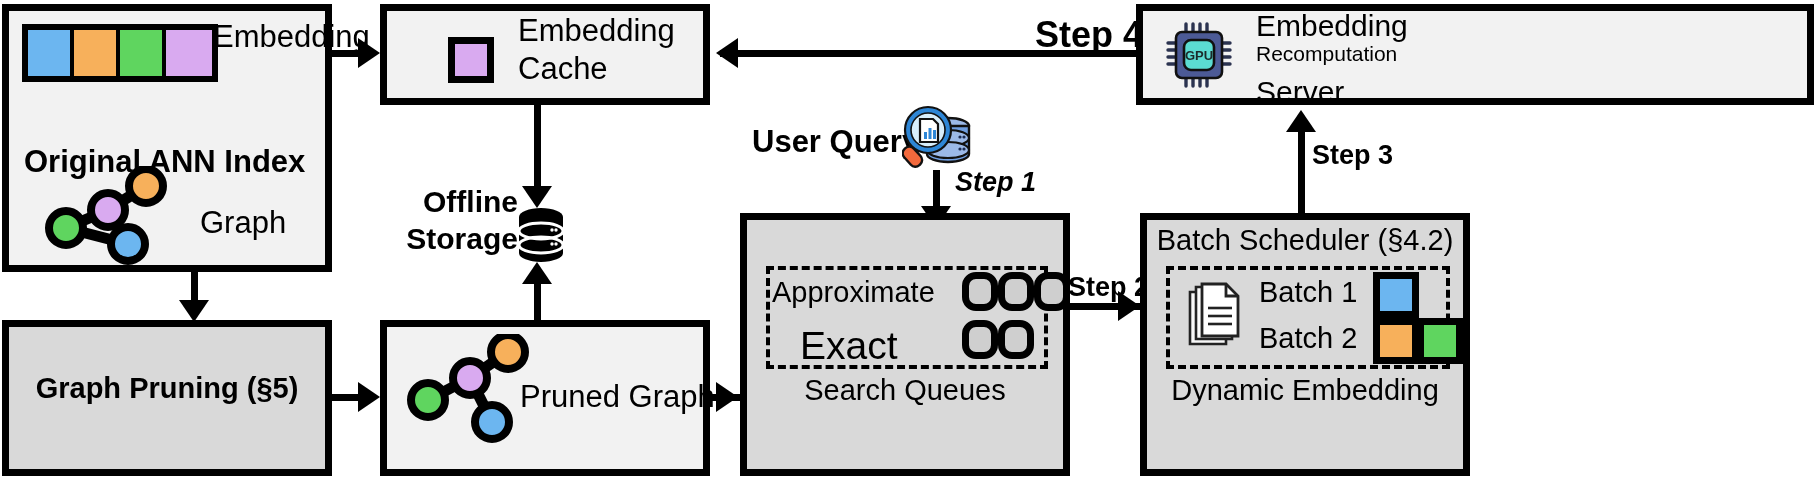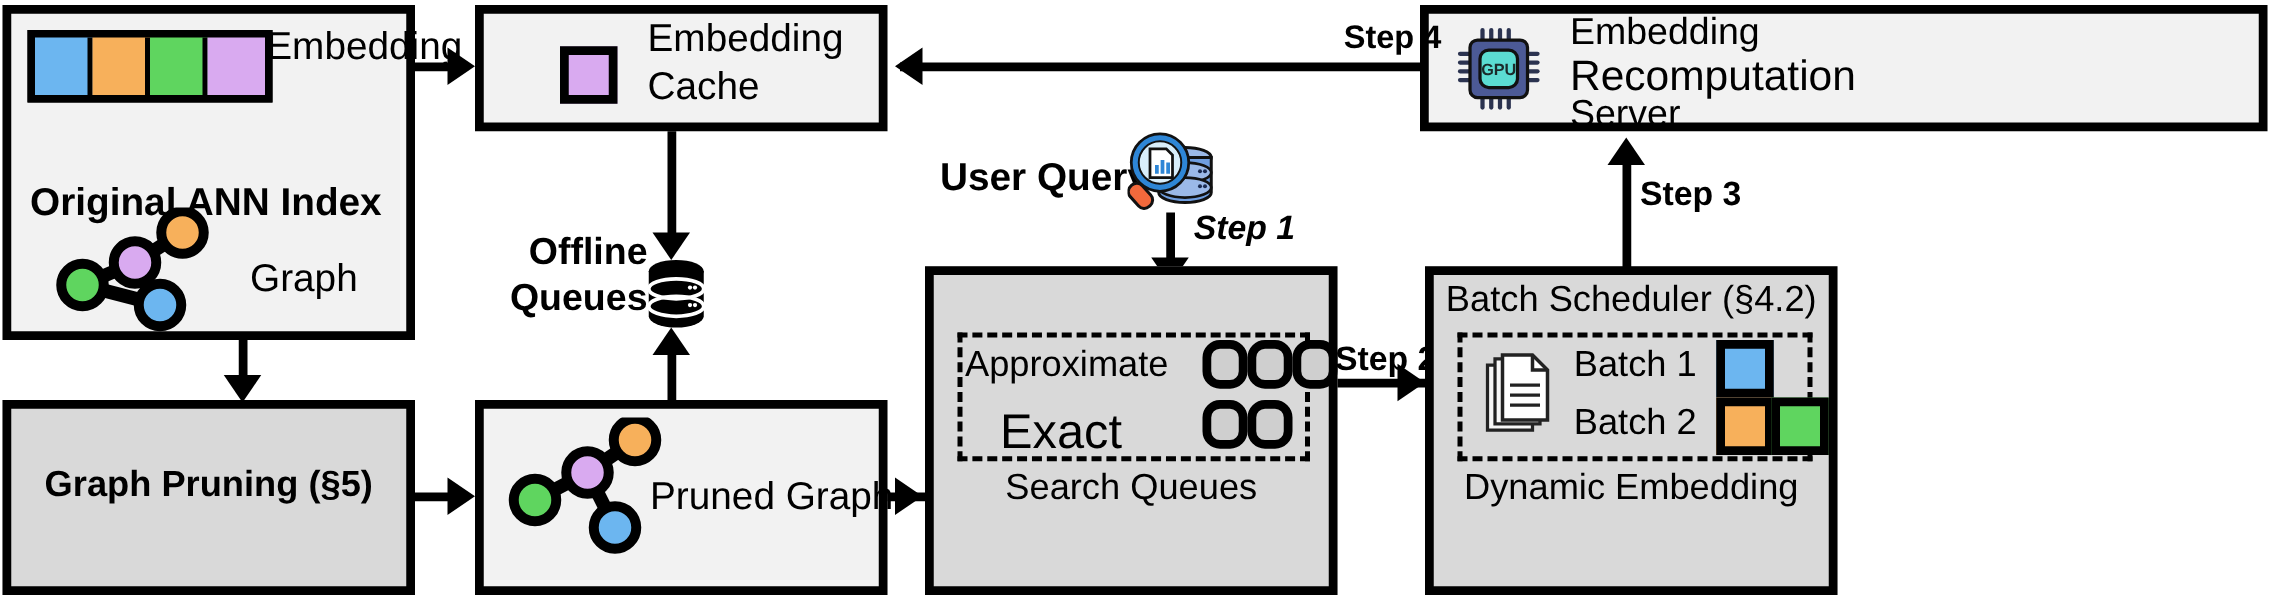--- a/index.html
+++ b/index.html
@@ -88,21 +88,21 @@
 
   <div class="box" style="left:380px;top:4px;width:330px;height:101px;"></div>
   <div class="sq" style="left:448px;top:37px;width:46px;height:46px;background:#d9aaf0;"></div>
   <div class="lbl" style="left:518px;top:14px;font-size:31px;">Embedding</div>
   <div class="lbl" style="left:518px;top:52px;font-size:31px;">Cache</div>
 
   <div class="ln vline" style="left:534px;top:105px;height:89px;"></div>
   <div class="ah-d" style="left:522px;top:186px;"></div>
 
   <div class="lbl bold" style="left:420px;top:185px;width:98px;text-align:right;font-size:30px;">Offline</div>
-  <div class="lbl bold" style="left:390px;top:222px;width:128px;text-align:right;font-size:30px;">Queues</div>
+  <div class="lbl bold" style="left:390px;top:222px;width:128px;text-align:right;font-size:30px;">Storage</div>
 
   <svg class="dbicon" style="left:516px;top:206px;" width="50" height="58" viewBox="0 0 50 58">
     <ellipse cx="25" cy="11" rx="22" ry="9" fill="#000"></ellipse>
     <path d="M3 11 L3 47 A22 9 0 0 0 47 47 L47 11 Z" fill="#000"></path>
     <ellipse cx="25" cy="25" rx="22" ry="8" fill="none" stroke="#fff" stroke-width="3"></ellipse>
     <ellipse cx="25" cy="39" rx="22" ry="8" fill="none" stroke="#fff" stroke-width="3"></ellipse>
     <circle cx="36" cy="24" r="1.7" fill="#fff"></circle>
       <circle cx="40" cy="24" r="1.7" fill="#fff"></circle>
     <circle cx="36" cy="38" r="1.7" fill="#fff"></circle>
       <circle cx="40" cy="38" r="1.7" fill="#fff"></circle>
@@ -222,20 +222,20 @@
         <line x1="55" y1="28" x2="64" y2="28"></line>
       <line x1="55" y1="35" x2="64" y2="35"></line>
         <line x1="55" y1="42" x2="64" y2="42"></line>
     </g>
     <rect x="10" y="10" width="46" height="46" rx="6" fill="#4c5a96" stroke="#111" stroke-width="2.6"></rect>
     <rect x="18" y="18" width="30" height="30" rx="7" fill="#5bdcd2" stroke="#111" stroke-width="2.6"></rect>
     <text x="33" y="38" font-family="'Liberation Sans',sans-serif" font-size="13" font-weight="bold" fill="#1b2b2b" text-anchor="middle">GPU</text>
   </svg>
 
   <div class="lbl" style="left:1256px;top:9px;font-size:30px;">Embedding</div>
-  <div class="lbl" style="left:1256px;top:42px;font-size:34px;">Recomputation</div>
+  <div class="lbl" style="left:1256px;top:42px;font-size:21px;">Recomputation</div>
   <div class="lbl" style="left:1256px;top:75px;font-size:30px;">Server</div>
 
   <div class="ln hline" style="left:720px;top:50px;width:416px;"></div>
   <div class="ah-l" style="left:716px;top:38px;"></div>
-  <div class="lbl bold" style="left:1035px;top:15px;font-size:26px;margin-left:40px;">Step 4</div>
+  <div class="lbl bold" style="left:1035px;top:15px;font-size:36px;">Step 4</div>
 
 </div>
 
 </body></html>

